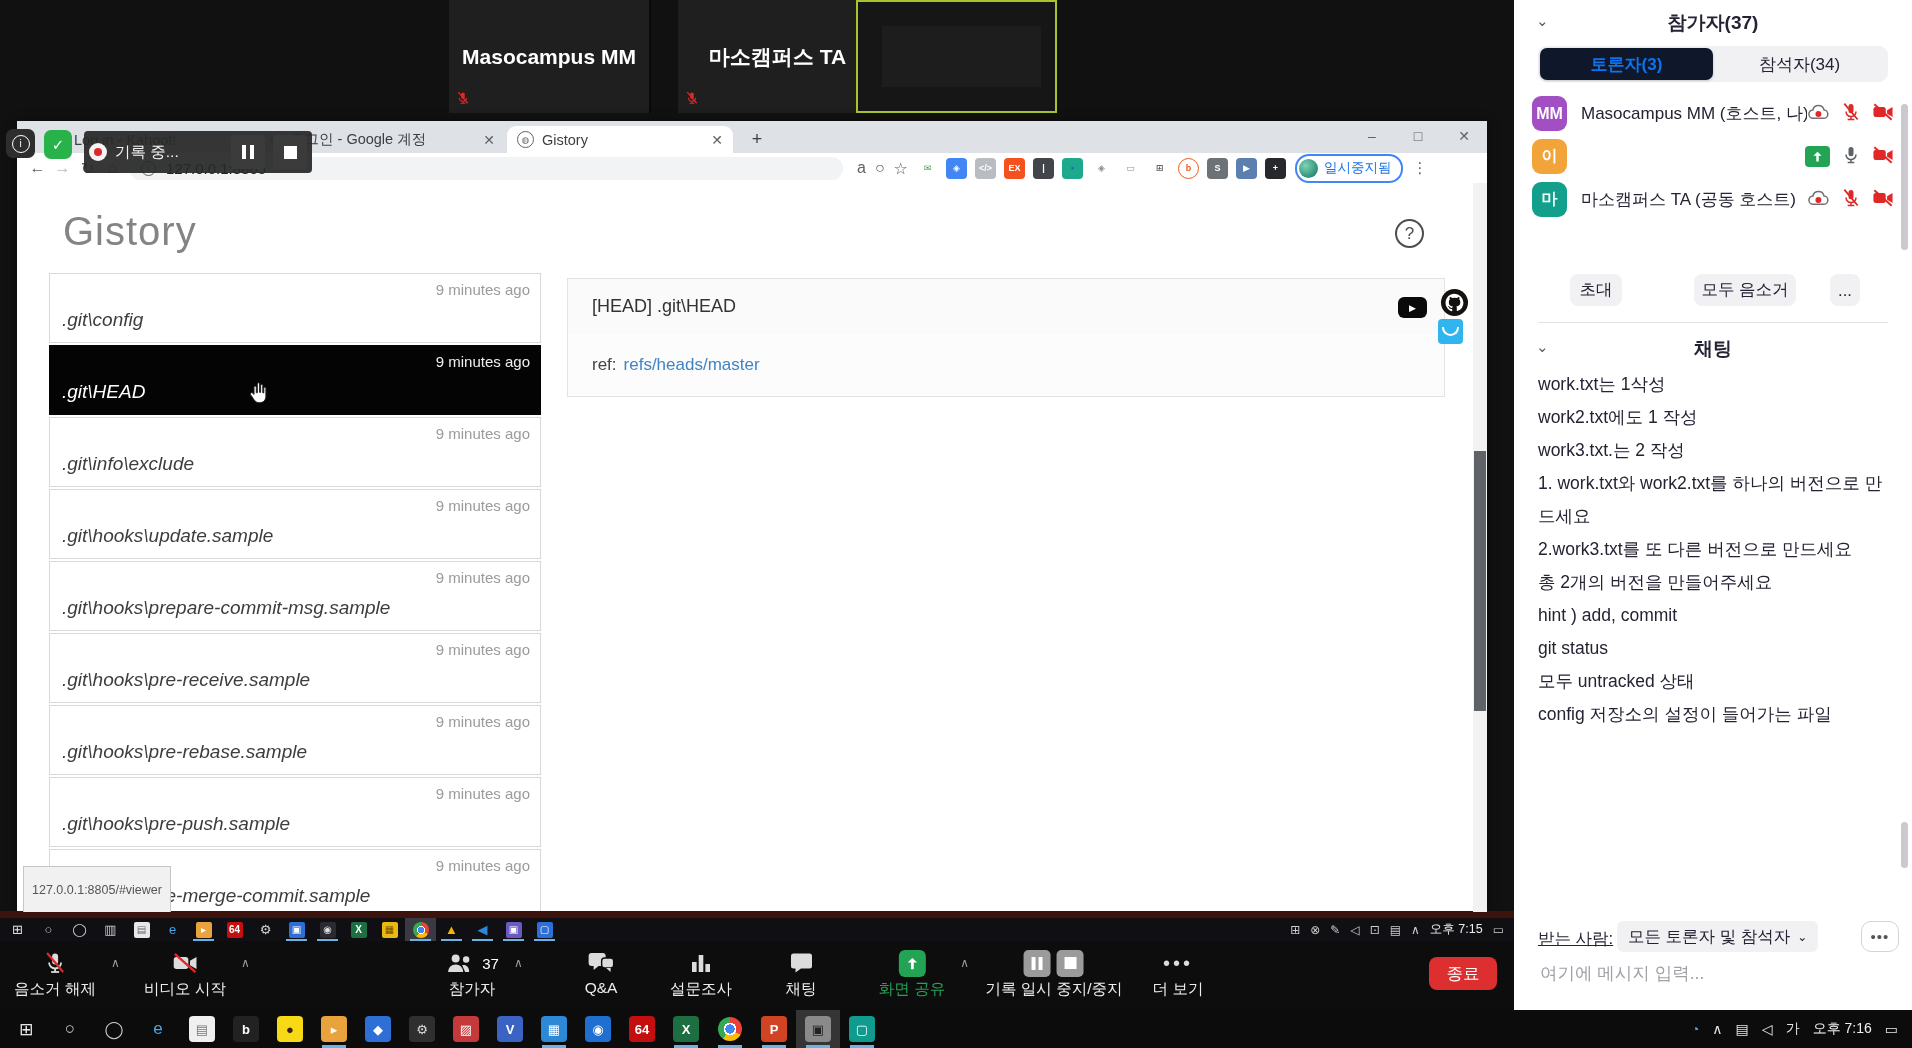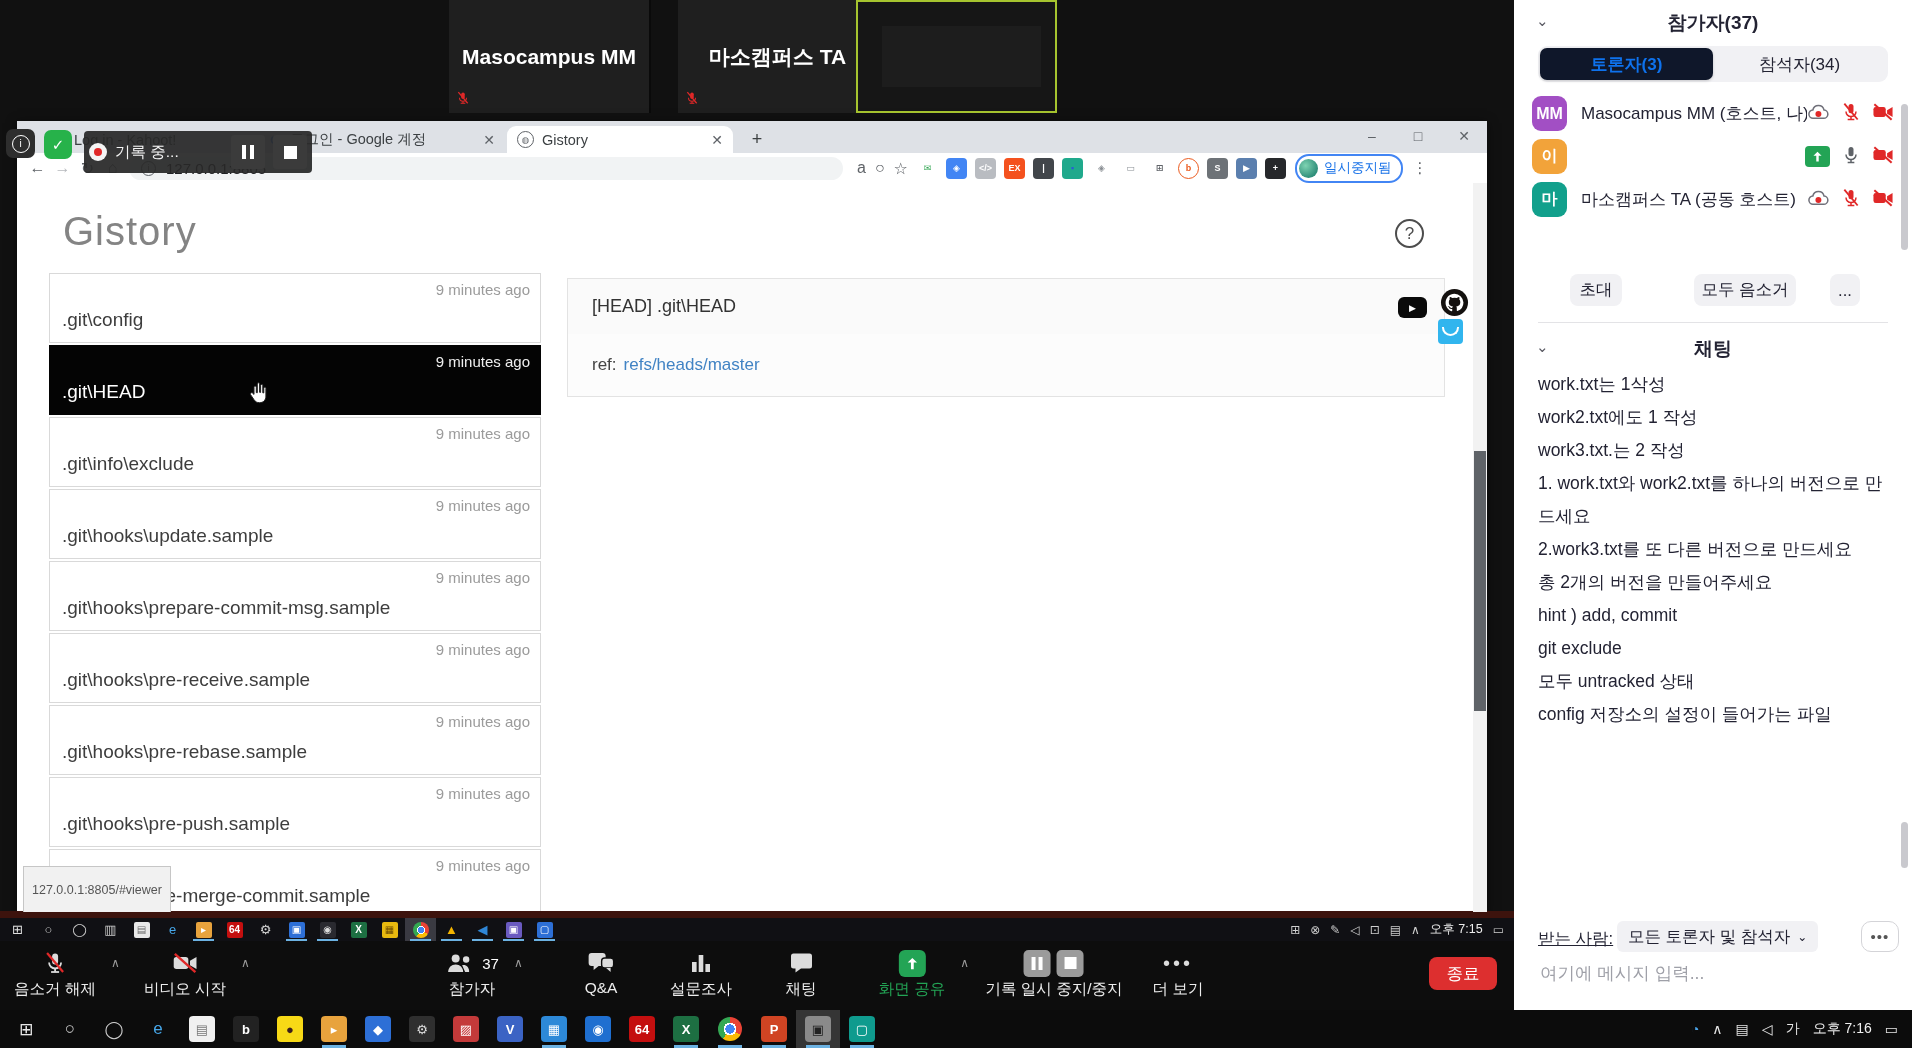--- a/index.html
+++ b/index.html
@@ -48,21 +48,21 @@
   .chip .cav{width:19px;height:19px;border-radius:50%;background:radial-gradient(circle at 35% 35%,#7ed3b2,#2f8f7a 70%);}
   .chip span{font-size:13.5px;color:#1a73e8;}
 
   .page{position:absolute;left:0;top:62px;width:1470px;height:729px;background:#fff;overflow:hidden;}
   .g-title{position:absolute;left:46px;top:26px;font-size:40px;color:#848484;letter-spacing:1px;}
   .help{position:absolute;left:1378px;top:36px;width:29px;height:29px;border:2px solid #4d4d4d;border-radius:50%;
         color:#4d4d4d;display:flex;align-items:center;justify-content:center;font-size:17px;box-sizing:border-box;}
   .file-list{position:absolute;left:32px;top:90px;width:492px;}
   .frow{position:relative;height:70px;background:#fff;border:1px solid #d9d9d9;margin-bottom:2px;box-sizing:border-box;}
   .frow .t{position:absolute;top:7px;right:10px;font-size:15px;color:#9b9b9b;}
-  .frow .n{position:absolute;left:12px;bottom:11px;font-size:19px;color:#3d3d3d;}
+  .frow .n{position:absolute;left:12px;bottom:11px;font-size:19px;color:#3d3d3d;font-style:italic;}
   .frow.sel{background:#040404;border-color:#040404;}
   .frow.sel .t{color:#efefef;}
   .frow.sel .n{color:#fff;}
   .detail-h{position:absolute;left:550px;top:95px;width:878px;height:57px;background:#fafafa;
             border:1px solid #e3e3e3;display:flex;align-items:center;padding-left:24px;
             font-size:18px;color:#333;box-sizing:border-box;}
   .detail-b{position:absolute;left:550px;top:151px;width:878px;height:63px;background:#fcfcfc;
             border:1px solid #e3e3e3;border-top:none;display:flex;align-items:center;padding-left:24px;
             font-size:17px;color:#444;gap:7px;box-sizing:border-box;}
   .detail-b a{color:#4183c4;text-decoration:none;}
@@ -429,21 +429,21 @@
     <span class="sb-chev" style="top:338px;">⌄</span>
     <div class="sb-title" style="top:336px;">채팅</div>
     <div class="chat-msgs" id="chat-msgs">
         <div>work.txt는 1삭성</div>
         <div>work2.txt에도 1 작성</div>
         <div>work3.txt.는 2 작성</div>
         <div>1. work.txt와 work2.txt를 하나의 버전으로 만드세요</div>
         <div>2.work3.txt를 또 다른 버전으로 만드세요</div>
         <div>총 2개의 버전을 만들어주세요</div>
         <div>hint ) add, commit</div>
-        <div>git exclude</div>
+        <div>git status</div>
         <div>모두 untracked 상태</div>
         <div>config 저장소의 설정이 들어가는 파일</div>
       </div>
     <div class="sb-scroll" style="top:822px;height:46px;"></div>
     <div class="to-label">받는 사람:</div>
     <div class="to-pill">
       <span>모든 토론자 및 참석자</span>
       <span style="font-size:12px;color:#232333;">⌄</span>
     </div>
     <div class="foot-more">•••</div>

